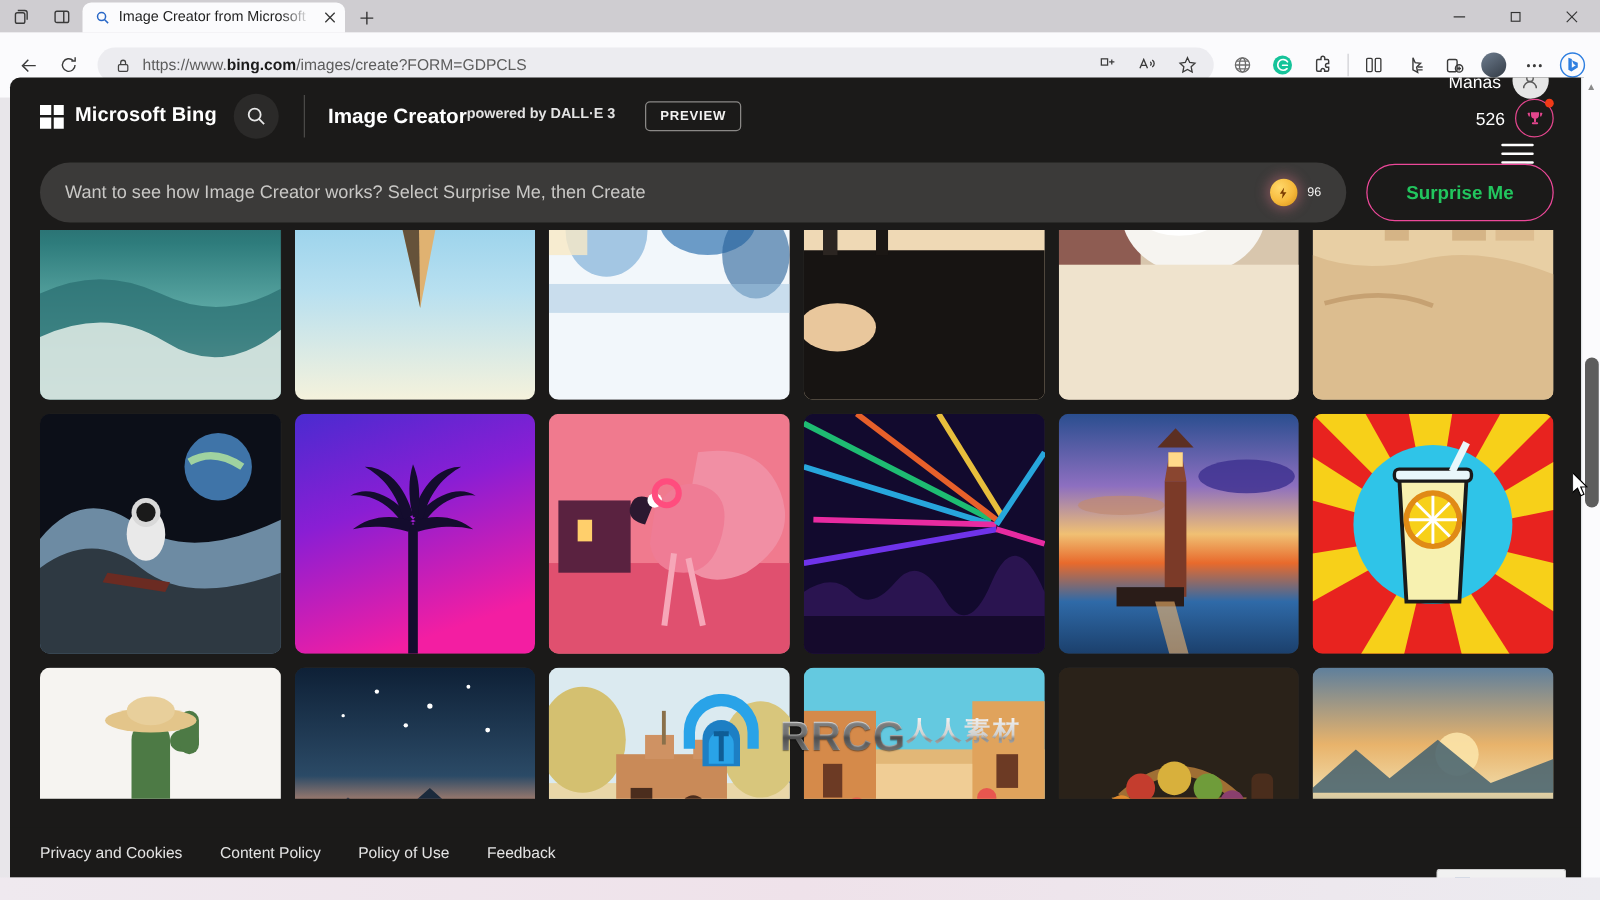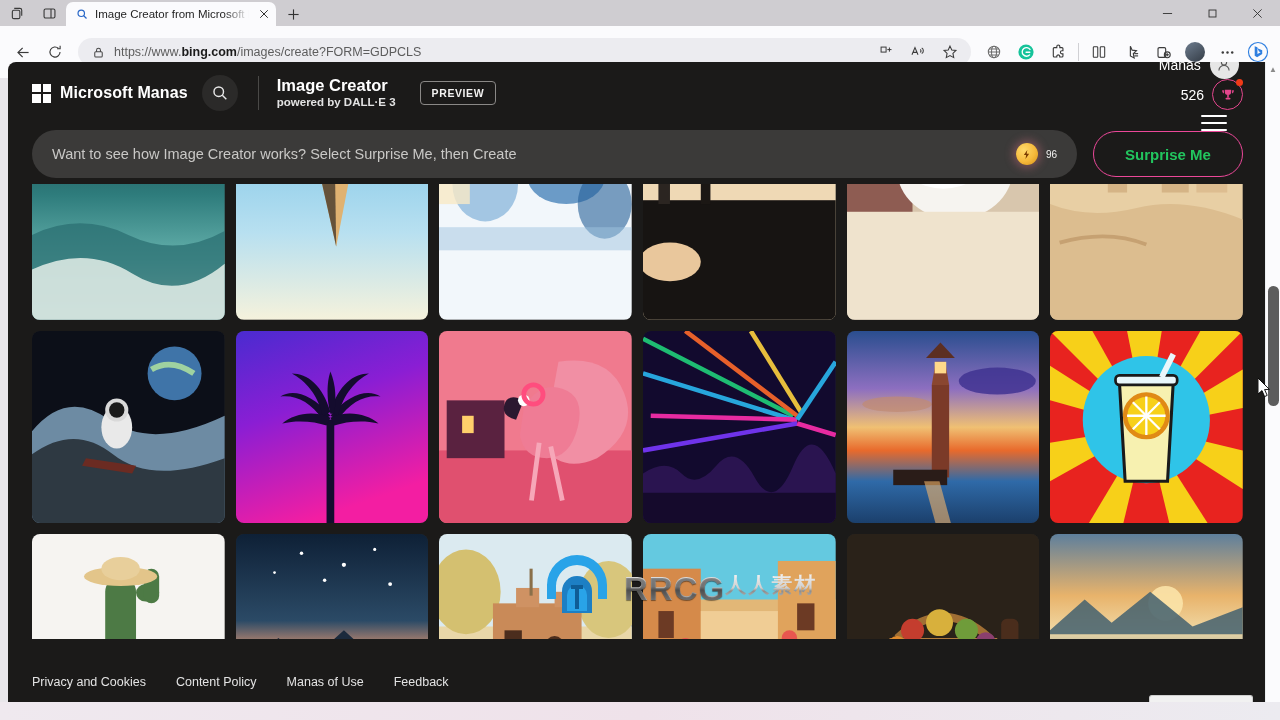--- a/index.html
+++ b/index.html
@@ -57,21 +57,21 @@
     position: absolute; left: 8px; top: 62px; width: 1259px; height: 640px;
     background: #1b1a19; border-radius: 8px 0 0 0; overflow: hidden;
   }
   .app-header { height: 62px; display: flex; align-items: center; padding: 0 24px; gap: 0; }
   .ms-logo { display: flex; align-items: center; gap: 9px; }
   .ms-grid { width: 19px; height: 19px; display: grid; grid-template-columns: 1fr 1fr; grid-template-rows: 1fr 1fr; gap: 2px; }
   .ms-grid i { background: #fff; display: block; }
   .ms-word { color: #fff; font-size: 16px; font-weight: 600; letter-spacing: .1px; }
   .hdr-search { width: 36px; height: 36px; border-radius: 50%; background: #2b2a29; display: flex; align-items: center; justify-content: center; margin-left: 14px; color: #e8e8e8; }
   .hdr-divider { width: 1px; height: 34px; background: #4a4947; margin: 0 18px 0 20px; }
-  .hdr-title { display: flex; flex-direction: column; justify-content: center; }
+  .hdr-title { display: flex; flex-direction: row; justify-content: center; }
   .hdr-title .t1 { color: #fff; font-size: 16.5px; font-weight: 700; line-height: 19px; }
   .hdr-title .t2 { color: #e3e3e3; font-size: 11.5px; font-weight: 600; line-height: 15px; }
   .preview-badge {
     margin-left: 24px; border: 1px solid #8a8886; border-radius: 4px;
     color: #f3f2f1; font-size: 10.5px; font-weight: 600; letter-spacing: .6px;
     padding: 6px 11px; line-height: 1;
   }
   .hdr-right { margin-left: auto; display: flex; align-items: center; gap: 0; flex-direction: column; }
   .acct { display: flex; align-items: center; gap: 9px; }
   .acct-name { color: #fff; font-size: 14px; }
@@ -329,21 +329,21 @@
   <div class="page">
 
     <div class="app-header">
       <div class="ms-logo">
         <span class="ms-grid">
             <i></i>
             <i></i>
             <i></i>
             <i></i>
           </span>
-        <span class="ms-word">Microsoft Manas</span>
+        <span class="ms-word">Microsoft Bing</span>
       </div>
 
       <div class="hdr-search">
         <svg width="18" height="18" viewBox="0 0 20 20" fill="none" stroke="#e8e8e8" stroke-width="1.6">
           <circle cx="8.6" cy="8.6" r="5.3"></circle>
             <line x1="12.6" y1="12.6" x2="17" y2="17"></line>
         </svg>
       </div>
 
       <div class="hdr-divider"></div>
@@ -728,21 +728,21 @@
         <span class="wm-text">
           <span class="wm-rrcg">RRCG</span>
           <span class="wm-cn">人人素材</span>
         </span>
       </div>
     </div>
 
     <div class="footer">
       <a href="#">Privacy and Cookies</a>
       <a href="#">Content Policy</a>
-      <a href="#">Manas of Use</a>
+      <a href="#">Policy of Use</a>
       <a href="#">Feedback</a>
     </div>
   </div>
 
   <div class="feedback-btn">
     <span>
       <svg width="14" height="14" viewBox="0 0 14 14" fill="#2b5797">
         <path d="M1 2.2h12v7.6H6.2L3 12.6V9.8H1z"></path>
       </svg>
     </span>

